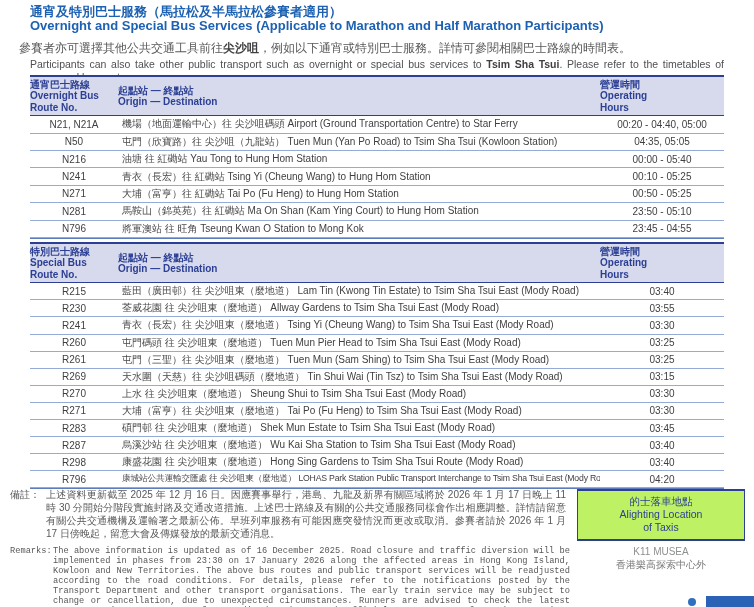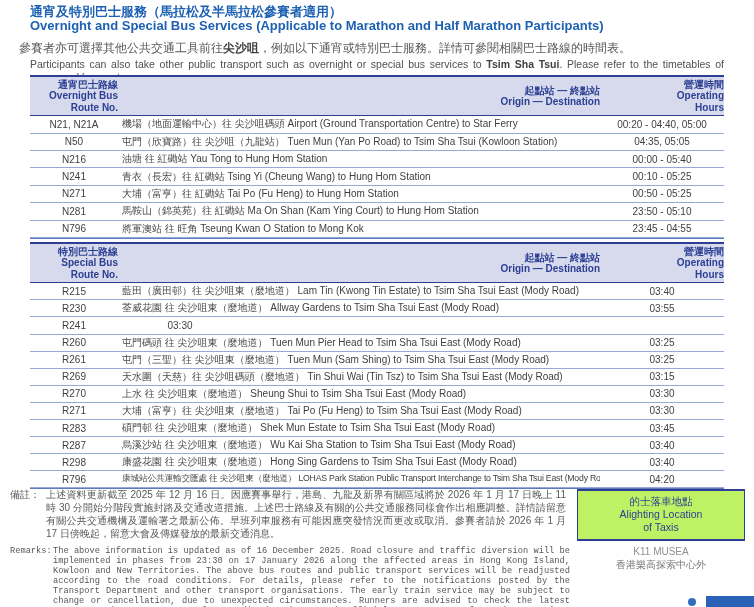--- a/index.html
+++ b/index.html
@@ -23,21 +23,21 @@
   
   .bus-table { left:30px; width:694px; }
   .table-1 { top:75px; }
   .table-2 { top:242px; }
   .t-head {
     display:flex; align-items:center;
     background:#d6daec;
     border-top:2px solid #2c3f94;
     border-bottom:1px solid #2c3f94;
     color:#2c3f94; font-weight:bold;
-    font-size:10px; line-height:11.4px; text-align:right;
+    font-size:10px; line-height:11.4px; text-align:left;
     padding:2px 0;
   }
   .c1 { width:88px; flex:none; }
   .c2 { flex:1; min-width:0; }
   .c3 { width:124px; flex:none; }
   .t-row {
     display:flex; align-items:center;
     height:16.4px;
     border-bottom:1px solid #93abd6;
     font-size:10px; color:#3f3f41;
@@ -176,20 +176,21 @@
         <div class="c2"><span class="dest-cn">藍田（廣田邨）往 尖沙咀東（麼地道）</span> <span class="dest-en">Lam Tin (Kwong Tin Estate) to Tsim Sha Tsui East (Mody Road)</span></div>
         <div class="c3">03:40</div>
       </div>
       <div class="t-row">
         <div class="c1">R230</div>
         <div class="c2"><span class="dest-cn">荃威花園 往 尖沙咀東（麼地道）</span> <span class="dest-en">Allway Gardens to Tsim Sha Tsui East (Mody Road)</span></div>
         <div class="c3">03:55</div>
       </div>
       <div class="t-row">
         <div class="c1">R241</div>
+        <div class="c2"><span class="dest-cn">青衣（長宏）往 尖沙咀東（麼地道）</span> <span class="dest-en">Tsing Yi (Cheung Wang) to Tsim Sha Tsui East (Mody Road)</span></div>
         <div class="c3">03:30</div>
       </div>
       <div class="t-row">
         <div class="c1">R260</div>
         <div class="c2"><span class="dest-cn">屯門碼頭 往 尖沙咀東（麼地道）</span> <span class="dest-en">Tuen Mun Pier Head to Tsim Sha Tsui East (Mody Road)</span></div>
         <div class="c3">03:25</div>
       </div>
       <div class="t-row">
         <div class="c1">R261</div>
         <div class="c2"><span class="dest-cn">屯門（三聖）往 尖沙咀東（麼地道）</span> <span class="dest-en">Tuen Mun (Sam Shing) to Tsim Sha Tsui East (Mody Road)</span></div>
@@ -215,21 +216,21 @@
         <div class="c2"><span class="dest-cn">碩門邨 往 尖沙咀東（麼地道）</span> <span class="dest-en">Shek Mun Estate to Tsim Sha Tsui East (Mody Road)</span></div>
         <div class="c3">03:45</div>
       </div>
       <div class="t-row">
         <div class="c1">R287</div>
         <div class="c2"><span class="dest-cn">烏溪沙站 往 尖沙咀東（麼地道）</span> <span class="dest-en">Wu Kai Sha Station to Tsim Sha Tsui East (Mody Road)</span></div>
         <div class="c3">03:40</div>
       </div>
       <div class="t-row">
         <div class="c1">R298</div>
-        <div class="c2"><span class="dest-cn">康盛花園 往 尖沙咀東（麼地道）</span> <span class="dest-en">Hong Sing Gardens to Tsim Sha Tsui East (Mody Road)</span></div>
+        <div class="c2"><span class="dest-cn">康盛花園 往 尖沙咀東（麼地道）</span> <span class="dest-en">Hong Sing Gardens to Tsim Sha Tsui Route (Mody Road)</span></div>
         <div class="c3">03:40</div>
       </div>
       <div class="t-row condensed">
         <div class="c1">R796</div>
         <div class="c2"><span class="dest-cn">康城站公共運輸交匯處 往 尖沙咀東（麼地道）</span> <span class="dest-en">LOHAS Park Station Public Transport Interchange to Tsim Sha Tsui East (Mody Road)</span></div>
         <div class="c3">04:20</div>
       </div>
     </div>
 </div>
 

